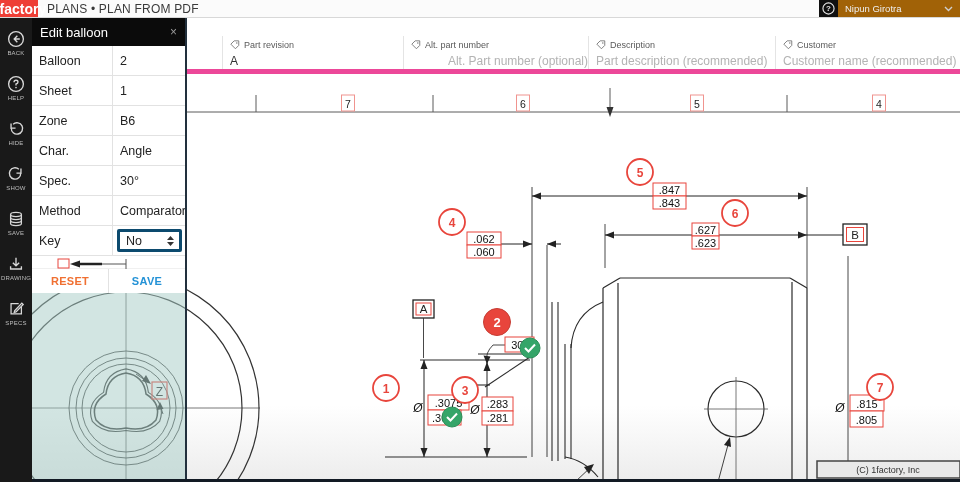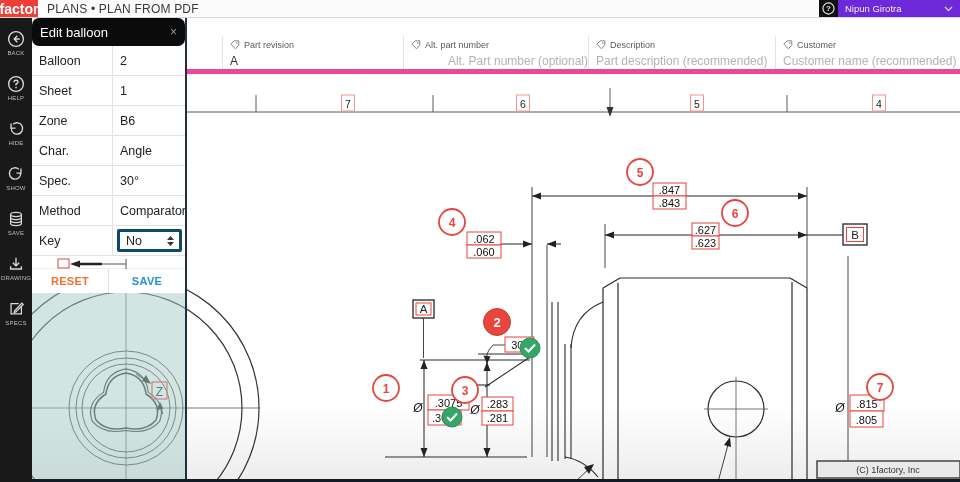--- a/index.html
+++ b/index.html
@@ -9,21 +9,21 @@
 
   
   .topbar { position:absolute; left:0; top:0; width:960px; height:18px; background:#fbfbfb;
             border-bottom:1px solid #d8d8d8; display:flex; align-items:stretch; z-index:40; }
   .logo { width:38px; background:#ee3e35; color:#fff; font-size:14px; font-weight:bold;
           display:flex; align-items:center; justify-content:center; }
   .crumb { font-size:12px; color:#3a3a3a; display:flex; align-items:center; padding-left:9px;
            letter-spacing:.2px; flex:1; }
   .tb-right { display:flex; align-items:stretch; }
   .help-sq { width:19px; background:#101010; display:flex; align-items:center; justify-content:center; }
-  .userbox { width:122px; background:#6d28d9; color:#efefef; font-size:9.5px; display:flex;
+  .userbox { width:122px; background:#a16207; color:#efefef; font-size:9.5px; display:flex;
              align-items:center; padding:0 7px; }
   .userbox .uname { flex:1; }
 
   
   .sidebar { position:absolute; left:0; top:18px; width:32px; height:464px; background:#191919; z-index:50;
              display:flex; flex-direction:column; align-items:center; padding-top:12px; }
   .sb-item { height:45px; display:flex; flex-direction:column; align-items:center; cursor:pointer; }
   .sb-item svg { width:18px; height:18px; }
   .sb-label { font-size:6px; color:#bdbdbd; margin-top:2px; letter-spacing:.2px; }
 
@@ -39,21 +39,21 @@
 
   
   .draw-wrap { position:absolute; left:32px; top:56px; width:928px; height:426px;
                background:linear-gradient(#ffffff 82%, #ececec 100%); z-index:1; }
   .draw-wrap svg { display:block; }
   .bottombar { position:absolute; left:32px; top:479px; width:928px; height:3px; background:#121a24; z-index:6; }
 
   
   .panel { position:absolute; left:32px; top:18px; width:153px; z-index:20; }
   .p-head { height:28px; background:#0b0b0b; color:#fff; display:flex; align-items:center;
-            padding:0 8px; font-size:13px;border-radius:7px; }
+            padding:0 8px; font-size:13px; }
   .p-head .ttl { flex:1; }
   .p-close { color:#9a9a9a; font-size:12px; cursor:pointer; }
   .p-row { height:30px; background:#fff; border-bottom:1px solid #e2e2e2; display:flex; font-size:12.5px; color:#222; }
   .p-lbl { width:81px; border-right:1px solid #e2e2e2; display:flex; align-items:center; padding-left:7px; }
   .p-val { flex:1; display:flex; align-items:center; padding-left:7px; white-space:nowrap; overflow:hidden; }
   .p-select { margin:3px 3px 3px 4px; padding-left:6px; flex:1; border:3px solid #0c4a6e; border-radius:2px;
               display:flex; align-items:center; font-size:12.5px; color:#222; cursor:pointer; }
   .p-select .sval { flex:1; }
   .p-select svg { margin-right:5px; }
   .p-gap { height:12px; background:#fff; position:relative; }

